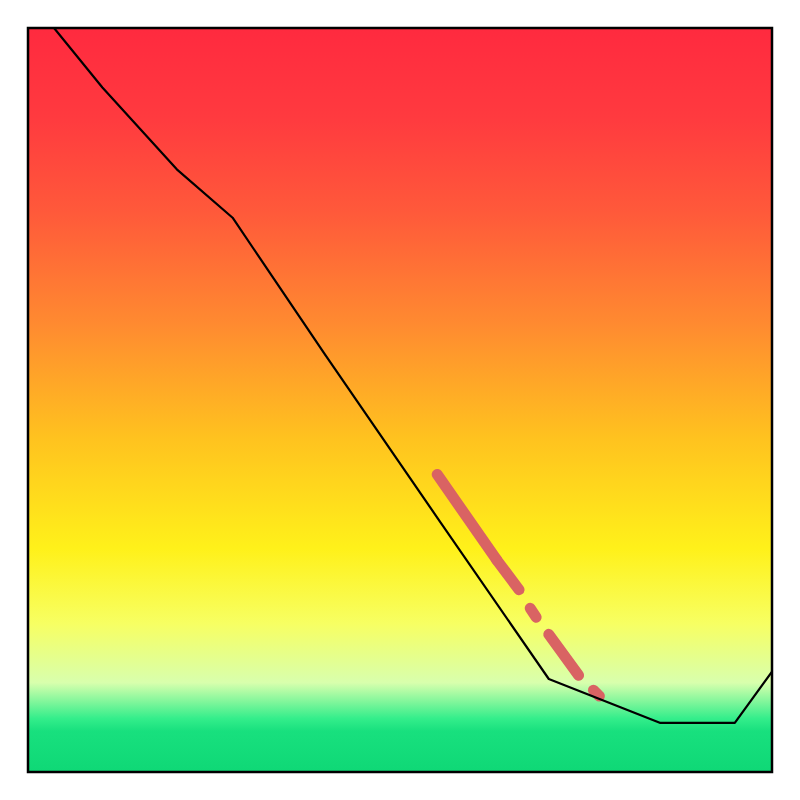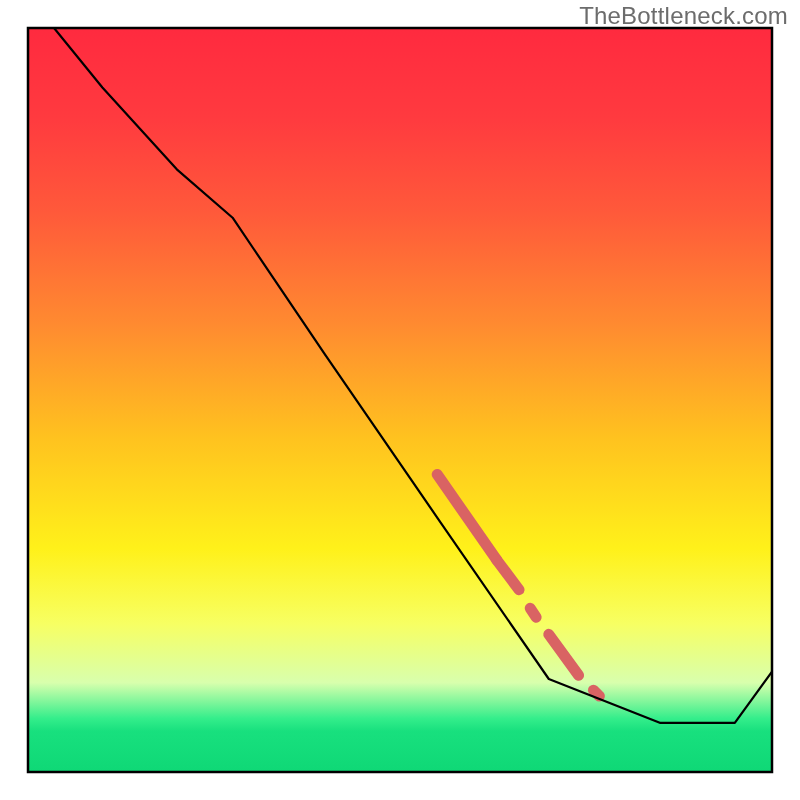--- a/index.html
+++ b/index.html
@@ -61,14 +61,13 @@
           <line x1="530.2" y1="608.32" x2="536.1519999999999" y2="617.248" stroke="#d96363" stroke-width="11" stroke-linecap="round"></line>
           <line x1="548.8" y1="634.36" x2="578.56" y2="675.28" stroke="#d96363" stroke-width="11" stroke-linecap="round"></line>
           <line x1="593.44" y1="690.16" x2="599.392" y2="696.112" stroke="#d96363" stroke-width="11" stroke-linecap="round"></line>
         </g>
       <path id="curve-path" d="M54.04 28.00 L102.40 87.52 L176.80 169.36 L232.60 217.72 L325.60 355.36 L437.20 517.55 L548.80 679.00 L660.40 722.90 L734.80 722.90 L772.00 671.56" fill="none" stroke="#000000" stroke-width="2.2" stroke-linecap="round" stroke-linejoin="round"></path>
     </g>
 
     <rect id="frame-rect" x="28.000000000000004" y="28.000000000000004" width="744" height="744" fill="none" stroke="#000000" stroke-width="2.5"></rect>
   </svg>
 
-  <div class="watermark">TheBottleneck.com</div>
 </div>
 
 </body></html>

